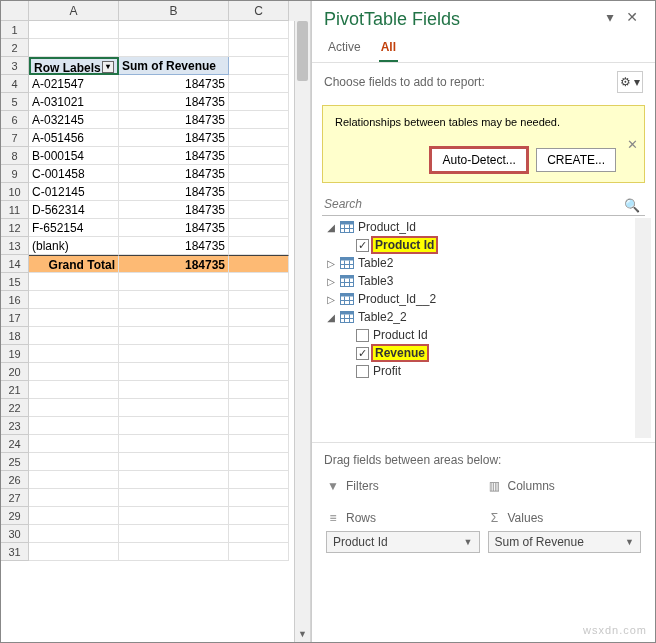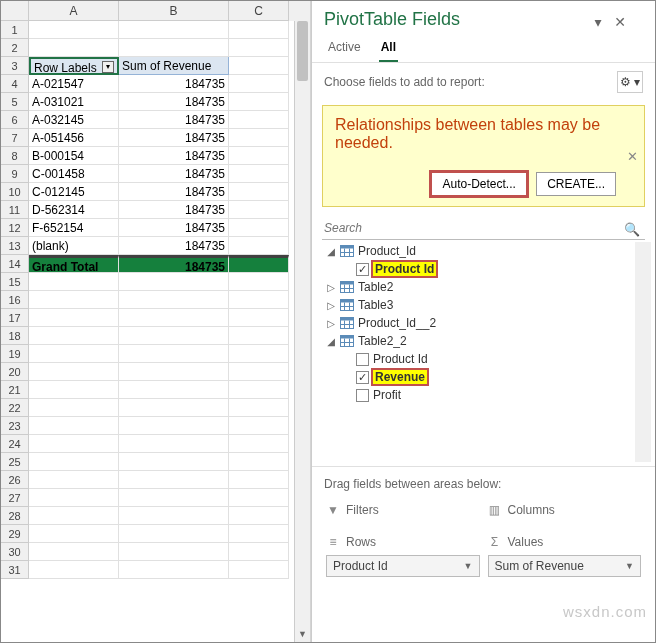--- a/index.html
+++ b/index.html
@@ -11,43 +11,43 @@
 .sheet { flex: 0 0 310px; position: relative; border-right: 1px solid #d4d4d4; }
 .colhdr { display: flex; height: 20px; background: #f0f0f0; }
 .corner { width: 28px; border-right: 1px solid #ccc; border-bottom: 1px solid #ccc; background:#f0f0f0;}
 .ch { border-right: 1px solid #ccc; border-bottom: 1px solid #ccc; text-align: center; font-size: 12px; color:#444; line-height: 20px; background:#f0f0f0;}
 .ch.A { width: 90px; } .ch.B { width: 110px; } .ch.C { width: 60px; }
 .rows { }
 .r { display: flex; height: 18px; }
 .rh { width: 28px; border-right: 1px solid #ccc; border-bottom: 1px solid #ccc; text-align: center; font-size: 11px; color:#444; line-height: 18px; background:#f0f0f0;}
 .c { border-right: 1px solid #e0e0e0; border-bottom: 1px solid #e0e0e0; font-size: 12px; line-height: 18px; padding: 0 3px; overflow:hidden; white-space:nowrap;}
 .c.A { width: 90px; } .c.B { width: 110px; text-align: right; } .c.C { width: 60px; }
-.hdrcell { background: #dce6f1; font-weight: normal; border-bottom: 1px solid #95b3d7; border-right:1px solid #95b3d7;}
+.hdrcell { background: #dce6f1; font-weight: bold; border-bottom: 1px solid #95b3d7; border-right:1px solid #95b3d7;}
 .hdrcell .dd { float:right; width:12px; height:12px; border:1px solid #666; background:#f0f0f0; font-size:8px; text-align:center; line-height:10px; margin-top:2px;}
 .selcell { border:2px solid #217346 !important; }
-.gtrow .c { background:#15803d; font-weight:bold; border-top:3px solid #404040;}
+.gtrow .c { background:#fdba74; font-weight:bold; border-top:1px solid #404040;text-align:right;}
 .vscroll { position:absolute; right:0; top:20px; bottom:0; width:16px; background:#f0f0f0; border-left:1px solid #ccc;}
 .vscroll .thumb { position:absolute; top:0; left:2px; right:2px; height:60px; background:#c1c1c1; border-radius:2px;}
 .vscroll .arr { position:absolute; left:0; right:0; height:16px; text-align:center; font-size:9px; color:#666; line-height:16px;}
 .vscroll .arr.up{top:0;} .vscroll .arr.dn{bottom:0;}
 
 
 .pane { flex: 1; background:#fff; border-left:1px solid #ccc; display:flex; flex-direction:column; font-size:12px; color:#444;}
-.ptitle { display:flex; align-items:flex-end; padding: 8px 24px 2px 12px;}
+.ptitle { display:flex; align-items:flex-start; padding: 8px 12px 2px 12px;}
 .ptitle h1 { font-size:18px; font-weight:400; color:#217346; flex:1;}
 .ptitle .ctrl { width:22px; text-align:center; font-size:14px; color:#666; cursor:pointer;}
 .tabs { display:flex; gap:16px; padding: 4px 14px 0 14px; border-bottom:1px solid #e0e0e0;}
 .tab { padding: 4px 2px 6px 2px; color:#666; cursor:pointer; font-size:12px;}
-.tab.active { color:#000000; border-bottom:2px solid #217346; font-weight:600;}
+.tab.active { color:#c2410c; border-bottom:2px solid #217346; font-weight:600;}
 .choose { display:flex; align-items:center; padding:8px 12px; gap:6px;}
 .choose span { flex:1; color:#666;}
 .gear { width:26px; height:22px; border:1px solid #ccc; text-align:center; line-height:20px; cursor:pointer;}
 
 .warn { margin:4px 10px; background:#ffffcc; border:1px solid #e0d060; padding:10px 28px 10px 12px; position:relative;}
-.warn .msg { color:#c2410c; margin-bottom:8px; font-size:16px;}
+.warn .msg { color:#000000; margin-bottom:8px; font-size:11px;}
 .warn .btns { text-align:right;margin-top:20px; }
 .warn button { background:#fff; border:1px solid #999; padding:4px 10px; font-size:12px; margin-left:6px; cursor:pointer;}
 .warn .hl { outline:3px solid #c0504d; outline-offset:-1px;}
 .warn .x { position:absolute; right:6px; top:50%; transform:translateY(-50%); color:#888; cursor:pointer; font-size:13px;}
 
 .search { display:flex; align-items:flex-end; margin:6px 10px 2px 10px; border-bottom:1px solid #bbb; padding:2px 0;}
 .search input { flex:1; border:none; outline:none; font-size:12px; font-style:italic; color:#888; padding:2px;}
 .search .mag { color:#888; font-size:13px; padding:0 4px;}
 
 .fieldlist { margin:0 4px 0 10px; height:220px; overflow:hidden; position:relative; border-right: 16px solid #f0f0f0;}
@@ -64,21 +64,21 @@
 .node.hly { }
 .node.hly .lab { background:#ffff00; outline:2px solid #c0504d; padding:0 2px; font-weight:600;}
 
 .dragtxt { padding:10px 12px 6px 12px; color:#666; border-top:1px solid #e0e0e0; margin-top:4px;}
 .areas { display:grid; grid-template-columns:1fr 1fr; grid-template-rows:auto auto; gap:0; padding:0 10px 8px 10px;}
 .area { padding:6px 4px;}
 .area .ah { display:flex; align-items:center; gap:6px; color:#666; font-size:12px; margin-bottom:6px;}
 .area .ah .aic { width:14px; text-align:center; color:#888;}
 .pill { border:1px solid #bbb; background:#f4f4f4; padding:3px 6px; font-size:12px; display:flex; align-items:center; justify-content:space-between; cursor:pointer;}
 .pill .dd { font-size:9px; color:#666;}
-.watermark { position:absolute; right:8px; bottom:22px; font-size:15px; color:#c8c8c8; letter-spacing:1px;}
+.watermark { position:absolute; right:8px; bottom:6px; font-size:11px; color:#c8c8c8; letter-spacing:1px;}
 </style>
 </head>
 <body>
 
 <div class="main">
 
   <div class="sheet">
     <div class="colhdr">
       <div class="corner"></div>
       <div class="ch A">A</div>
@@ -237,26 +237,20 @@
           <div class="c C"></div>
         </div>
         <div class="r">
           <div class="rh">26</div>
           <div class="c A"></div>
           <div class="c B"></div>
           <div class="c C"></div>
         </div>
         <div class="r">
           <div class="rh">27</div>
-          <div class="c A"></div>
-          <div class="c B"></div>
-          <div class="c C"></div>
-        </div>
-        <div class="r">
-          <div class="rh">28</div>
           <div class="c A"></div>
           <div class="c B"></div>
           <div class="c C"></div>
         </div>
         <div class="r">
           <div class="rh">29</div>
           <div class="c A"></div>
           <div class="c B"></div>
           <div class="c C"></div>
         </div>

